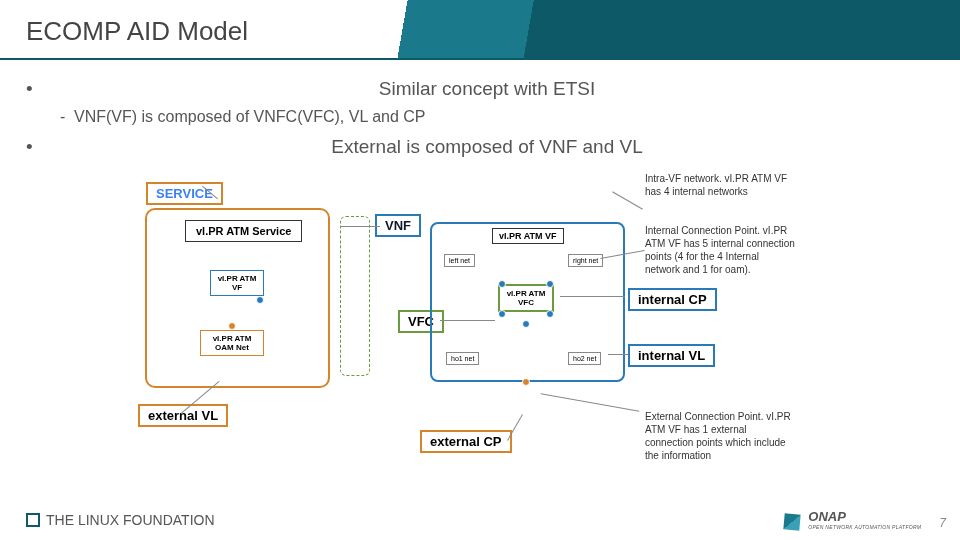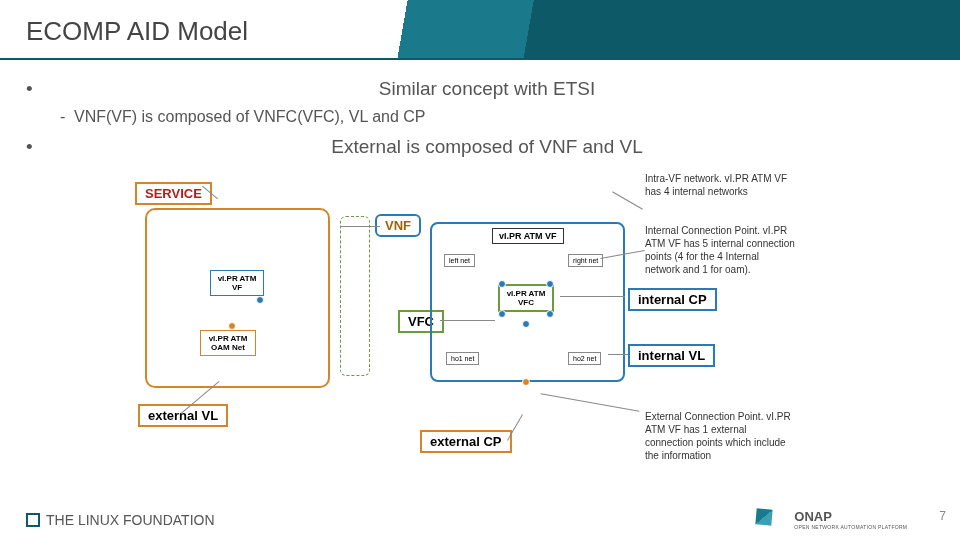--- a/index.html
+++ b/index.html
@@ -7,43 +7,43 @@
 .header-band { position: absolute; top: 0; left: 0; right: 0; height: 60px; background: linear-gradient(100deg, #fff 0%, #fff 42%, #1a7a8c 42%, #1a7a8c 55%, #0d5968 55%, #0d5968 100%); }
 .title { position: absolute; top: 16px; left: 26px; font-size: 26px; color: #444; font-weight: 400; }
 .divider { position: absolute; top: 58px; left: 0; right: 0; height: 2px; background: #0d5968; }
 .content { position: absolute; top: 78px; left: 26px; right: 26px; }
 .bullet { font-size: 19px; color: #555; margin-bottom: 8px; padding-left: 14px; position: relative; text-align: center; }
 .bullet::before { content: "•"; position: absolute; left: 0; }
 .sub-bullet { font-size: 16px; color: #555; margin-left: 34px; margin-bottom: 10px; padding-left: 14px; position: relative; }
 .sub-bullet::before { content: "-"; position: absolute; left: 0; }
 .diagram { position: absolute; top: 172px; left: 100px; width: 760px; height: 320px; }
 .label-box { position: absolute; border: 2px solid; padding: 2px 8px; font-size: 13px; font-weight: bold; background: #fff; }
-.lb-service { border-color: #d4852a; color: #b91c1c; }
-.lb-vnf { border-color: #2a7ab8; color: #a16207; border-radius: 6px; }
+.lb-service { border-color: #d4852a; color: #3b82f6; margin-left: 11px; }
+.lb-vnf { border-color: #2a7ab8; color: #0f172a; }
 .lb-vfc { border-color: #6b9b3f; color: #000; }
 .lb-ext-vl { border-color: #d4852a; color: #000; margin-left: 38px; }
 .lb-ext-cp { border-color: #d4852a; color: #000; }
 .lb-int-cp { border-color: #2a7ab8; color: #000; }
 .lb-int-vl { border-color: #2a7ab8; color: #000; }
 .note { position: absolute; font-size: 10px; line-height: 1.3; color: #333; width: 150px; }
 .big-box { position: absolute; border: 2px solid #d4852a; border-radius: 10px; }
 .svc-name { position: absolute; border: 1px solid #333; padding: 4px 10px; font-size: 11px; font-weight: bold; text-align: center; }
 .small-box { position: absolute; border: 1px solid #2a7ab8; background: #fff; font-size: 8px; text-align: center; padding: 3px 2px; font-weight: bold; }
 .vf-outer { position: absolute; border: 2px solid #2a7ab8; border-radius: 8px; }
 .vf-title { position: absolute; border: 1px solid #333; font-size: 9px; padding: 2px 6px; background: #fff; font-weight: bold; }
 .net-box { position: absolute; border: 1px solid #888; font-size: 7px; padding: 2px 4px; background: #fff; }
 .vfc-box { position: absolute; border: 2px solid #6b9b3f; font-size: 8px; padding: 3px 2px; text-align: center; font-weight: bold; }
 .cp-dot { position: absolute; width: 8px; height: 8px; border-radius: 50%; border: 1px solid #fff; }
 .cp-blue { background: #2a7ab8; }
 .cp-orange { background: #d4852a; }
 .dashed-green { position: absolute; border: 1.5px dashed #6b9b3f; border-radius: 6px; }
 .footer { position: absolute; bottom: 10px; left: 26px; right: 14px; display: flex; justify-content: space-between; align-items: center; }
 .lf-logo { display: flex; align-items: center; gap: 6px; font-size: 14px; color: #555; }
 .lf-sq { width: 14px; height: 14px; border: 2px solid #0d5968; }
-.onap-logo { display: flex; align-items: flex-start; gap: 22px; font-size: 11px; color: #555; }
+.onap-logo { display: flex; align-items: flex-end; gap: 8px; font-size: 11px; color: #555; font-style: italic; }
 .onap-cube { width: 16px; height: 16px; background: linear-gradient(135deg, #1a7a8c 50%, #3aa0b5 50%); transform: rotate(5deg); }
 .page-num { font-size: 12px; color: #888; margin-left: 10px; }
 .arrow { position: absolute; background: #888; }
 .arrow-h { height: 1px; }
 </style>
 </head>
 <body>
 
 <div class="header-band"></div>
 <div class="title">ECOMP AID Model</div>
@@ -63,22 +63,23 @@
   <div class="label-box lb-ext-vl" style="top:232px;left:0px">external VL</div>
   <div class="label-box lb-ext-cp" style="top:258px;left:320px">external CP</div>
   <div class="label-box lb-int-cp" style="top:116px;left:528px">internal CP</div>
   <div class="label-box lb-int-vl" style="top:172px;left:528px">internal VL</div>
 
   <div class="note" style="top:0px;left:545px">Intra-VF network. vI.PR ATM VF has 4 internal networks</div>
   <div class="note" style="top:52px;left:545px">Internal Connection Point. vI.PR ATM VF has 5 internal connection points (4 for the 4 Internal network and 1 for oam).</div>
   <div class="note" style="top:238px;left:545px">External Connection Point. vI.PR ATM VF has 1 external connection points which include the information</div>
 
   <div class="big-box" style="top:36px;left:45px;width:185px;height:180px"></div>
+  <div class="svc-name" style="top:48px;left:85px">vl.PR ATM Service</div>
   <div class="small-box" style="top:98px;left:110px;width:54px">vI.PR ATM VF</div>
-  <div class="small-box" style="top:158px;left:100px;width:56px;border-color:#d4852a">vI.PR ATM OAM Net</div>
+  <div class="small-box" style="top:158px;left:100px;width:64px;border-color:#d4852a">vI.PR ATM OAM Net</div>
 
   <div class="cp-dot cp-blue" style="top:124px;left:156px"></div>
   <div class="cp-dot cp-orange" style="top:150px;left:128px"></div>
 
   <div class="dashed-green" style="top:44px;left:240px;width:30px;height:160px"></div>
 
   <div class="vf-outer" style="top:50px;left:330px;width:195px;height:160px"></div>
   <div class="vf-title" style="top:56px;left:392px">vI.PR ATM VF</div>
   <div class="net-box" style="top:82px;left:344px">left net</div>
   <div class="net-box" style="top:82px;left:468px">right net</div>

